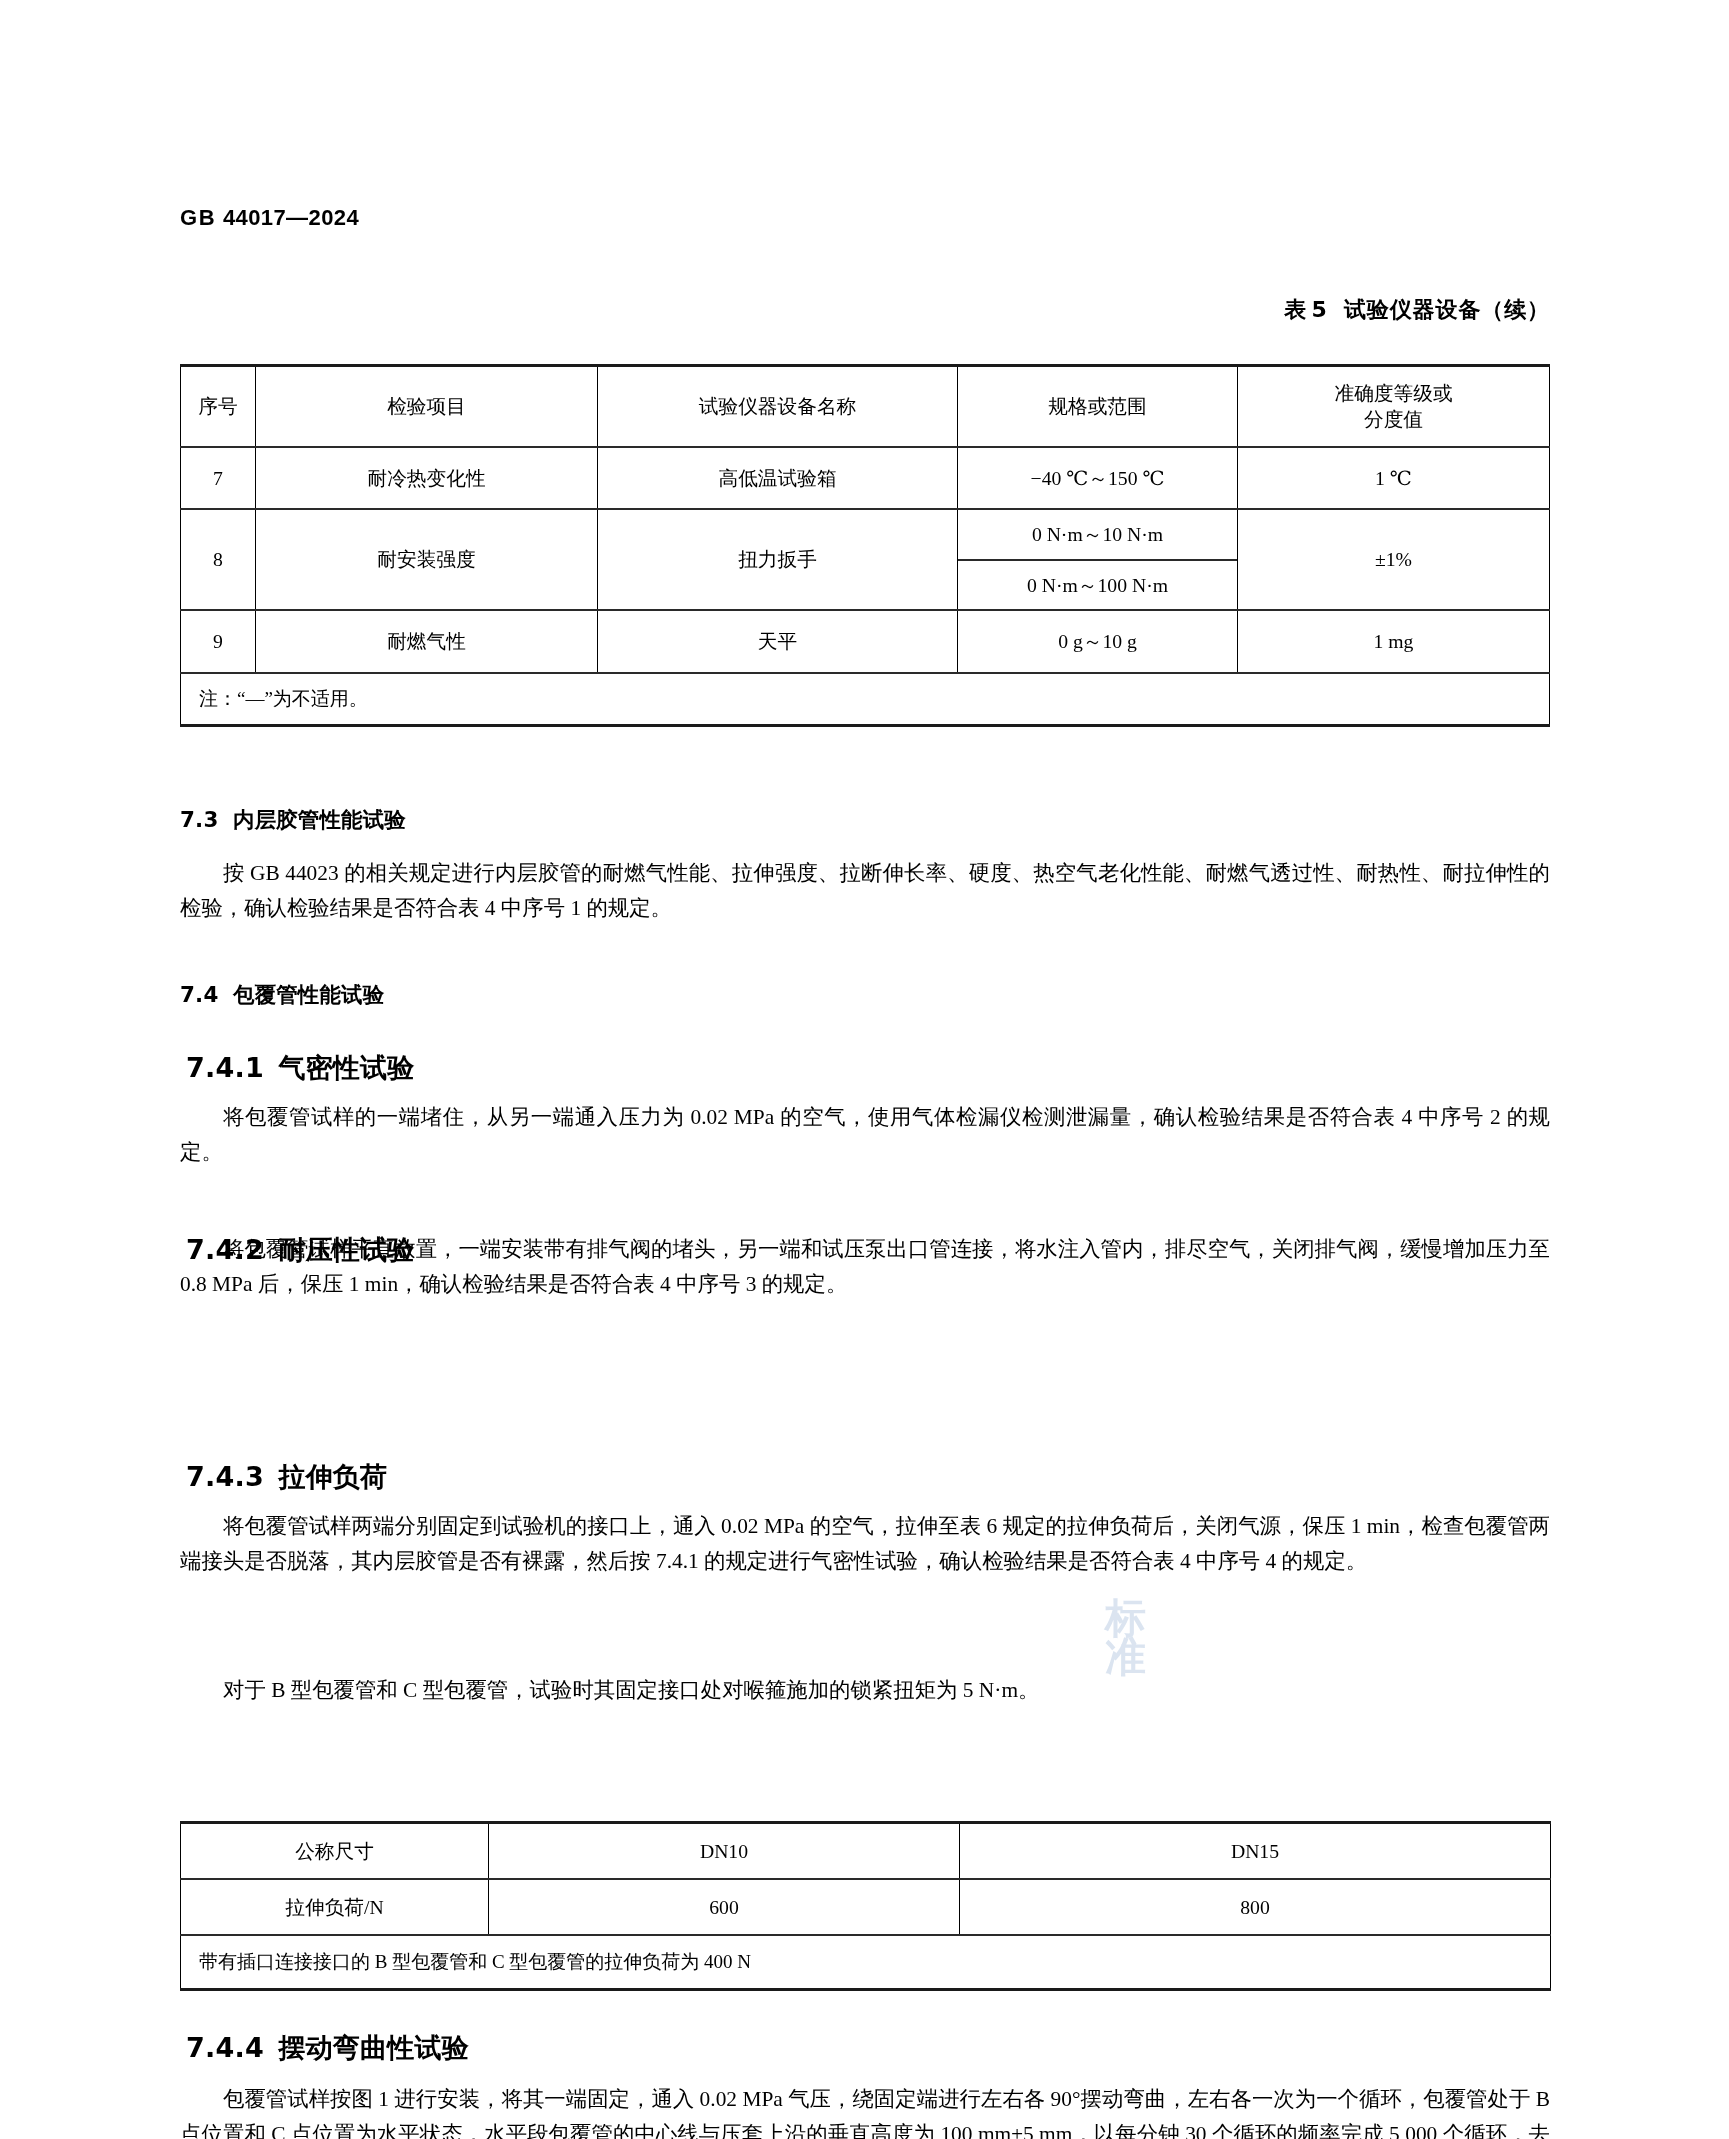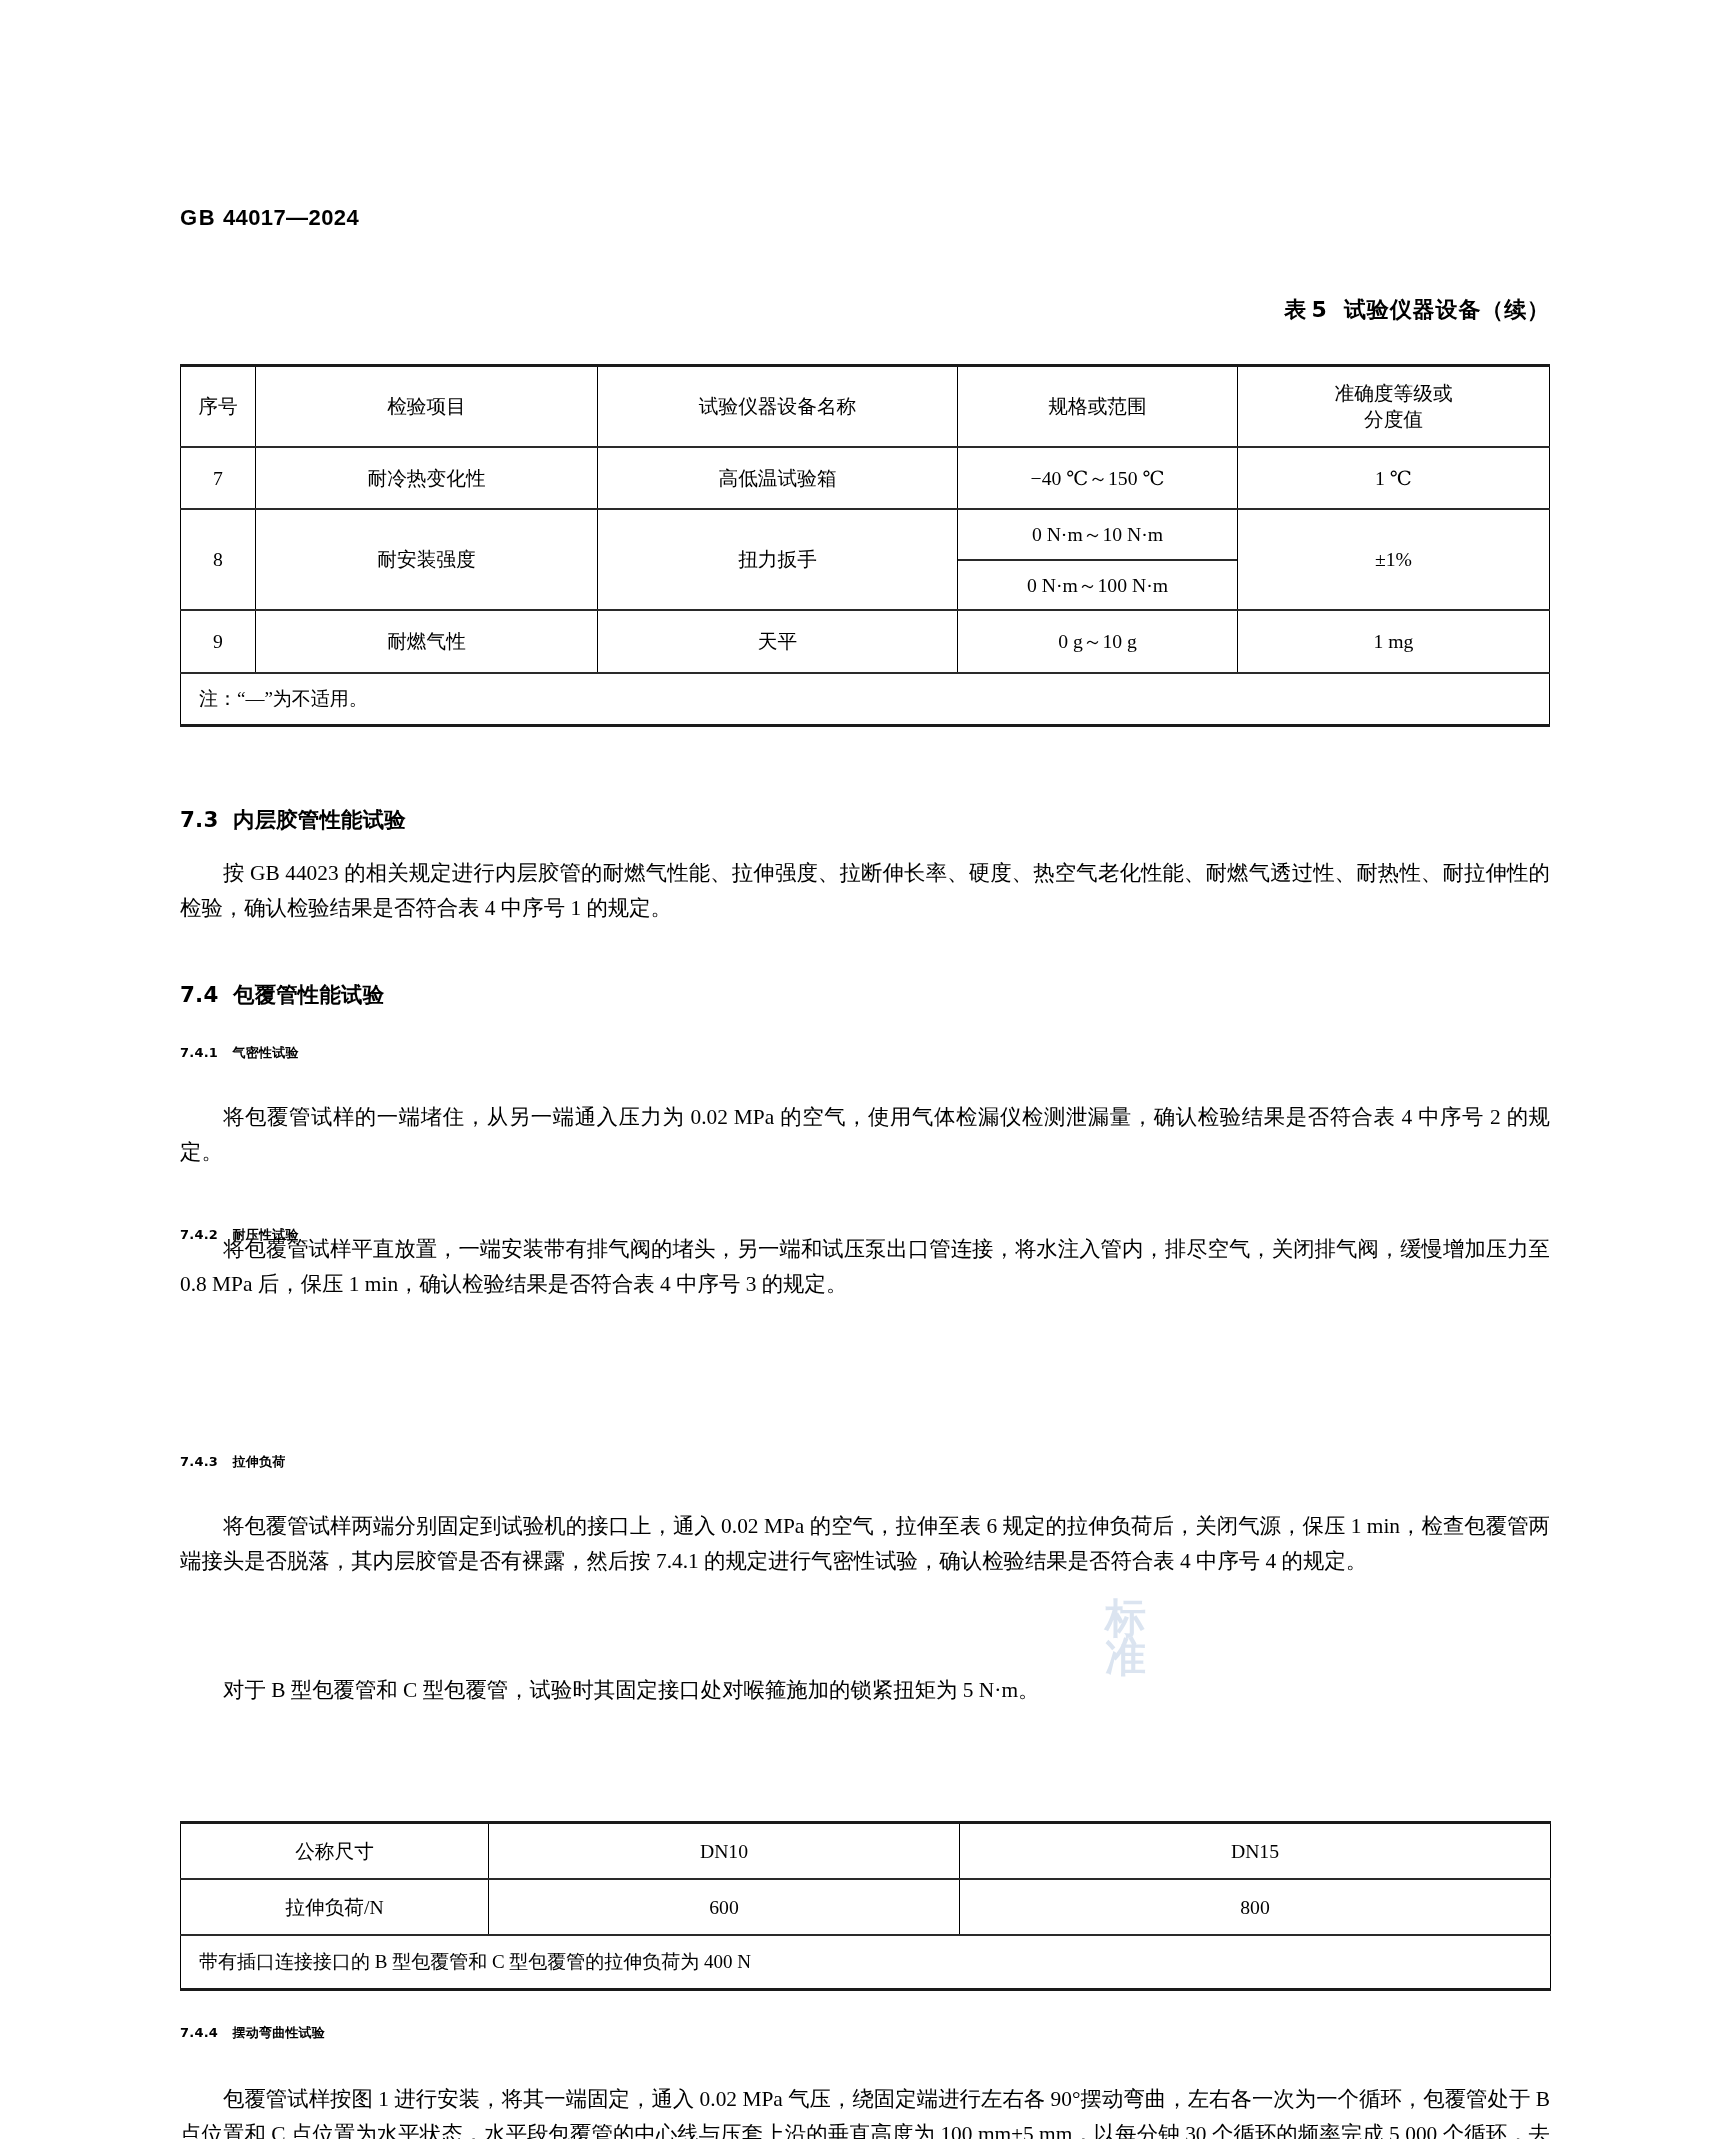--- a/index.html
+++ b/index.html
@@ -74,22 +74,22 @@
   h3.sec {
     font-family: "DejaVu Sans", "Liberation Sans", sans-serif;
     font-weight: bold;
     font-size: 21.4px;
     margin: 0;
     letter-spacing: 0.2px;
   }
   h4.sec {
     font-family: "DejaVu Sans", "Liberation Sans", sans-serif;
     font-weight: bold;
-    font-size: 13px;
-    margin: 0;
+    font-size: 27px;
+    margin: 6px;
     letter-spacing: 0.2px;
   }
   p.body {
     font-family: "Liberation Serif", "DejaVu Serif", serif;
     font-size: 21.4px;
     line-height: 1.62;
     margin: 0;
     text-align: justify;
     text-justify: inter-character;
     text-indent: 43px;

